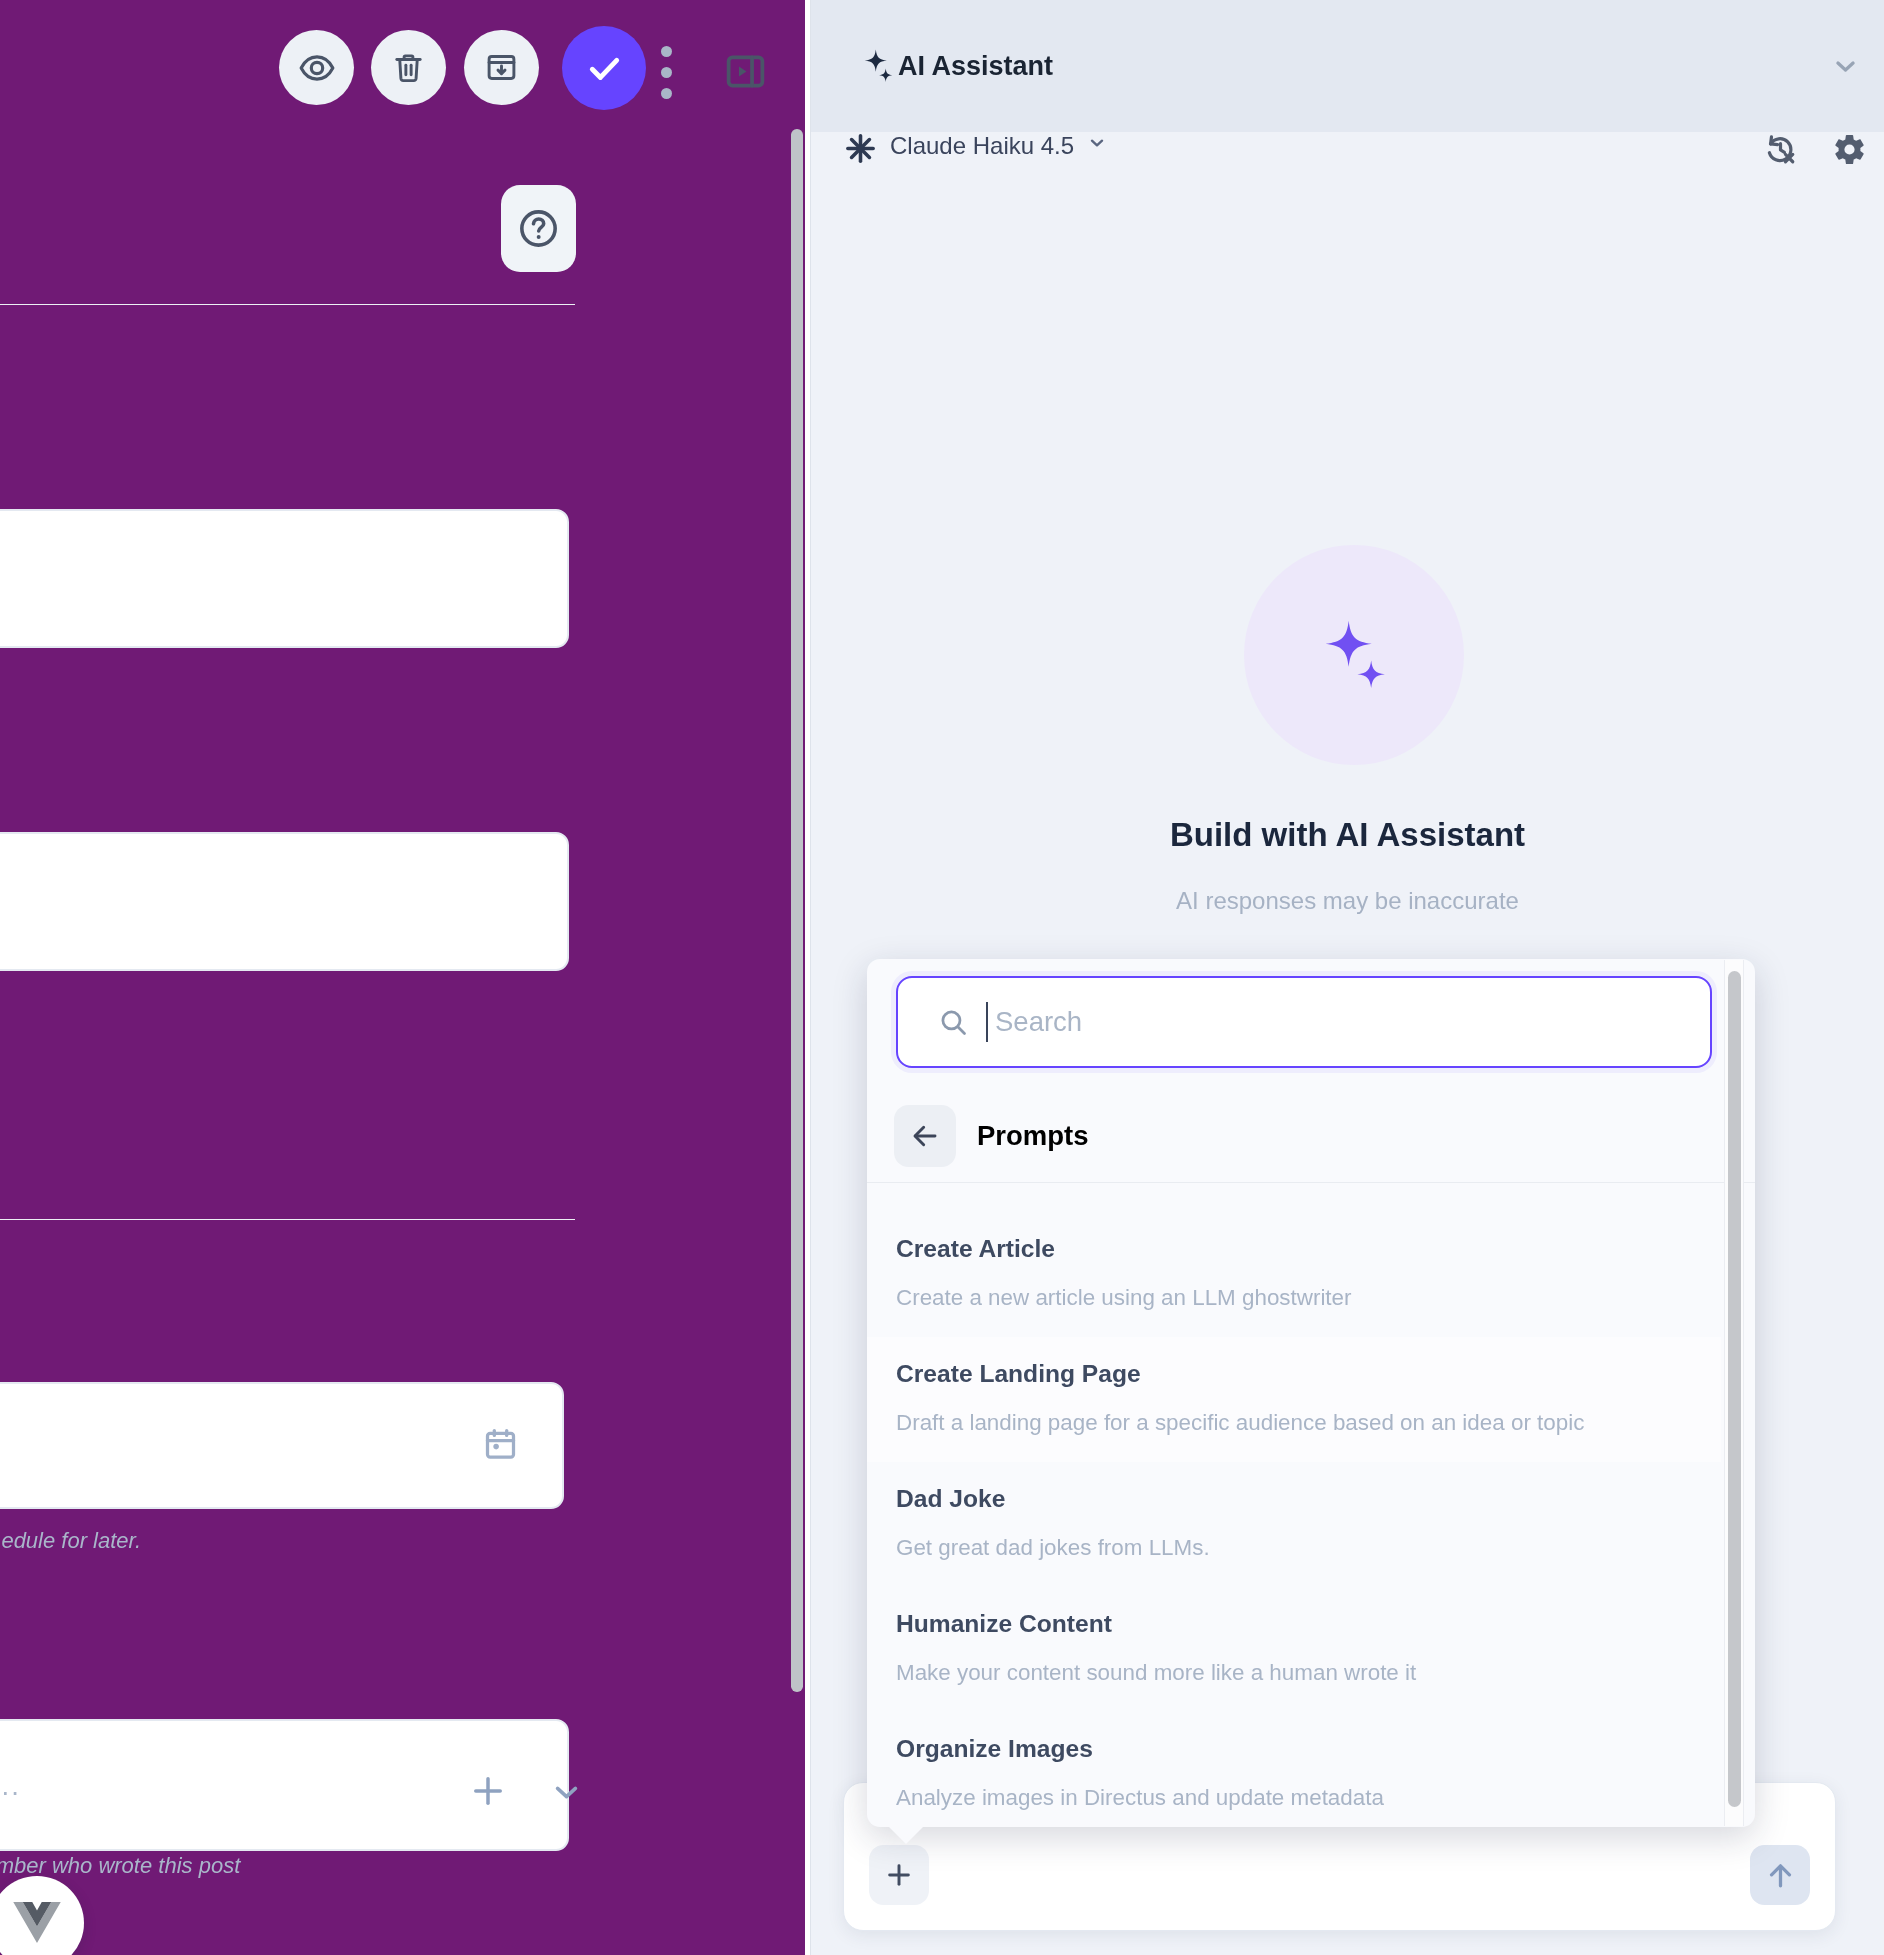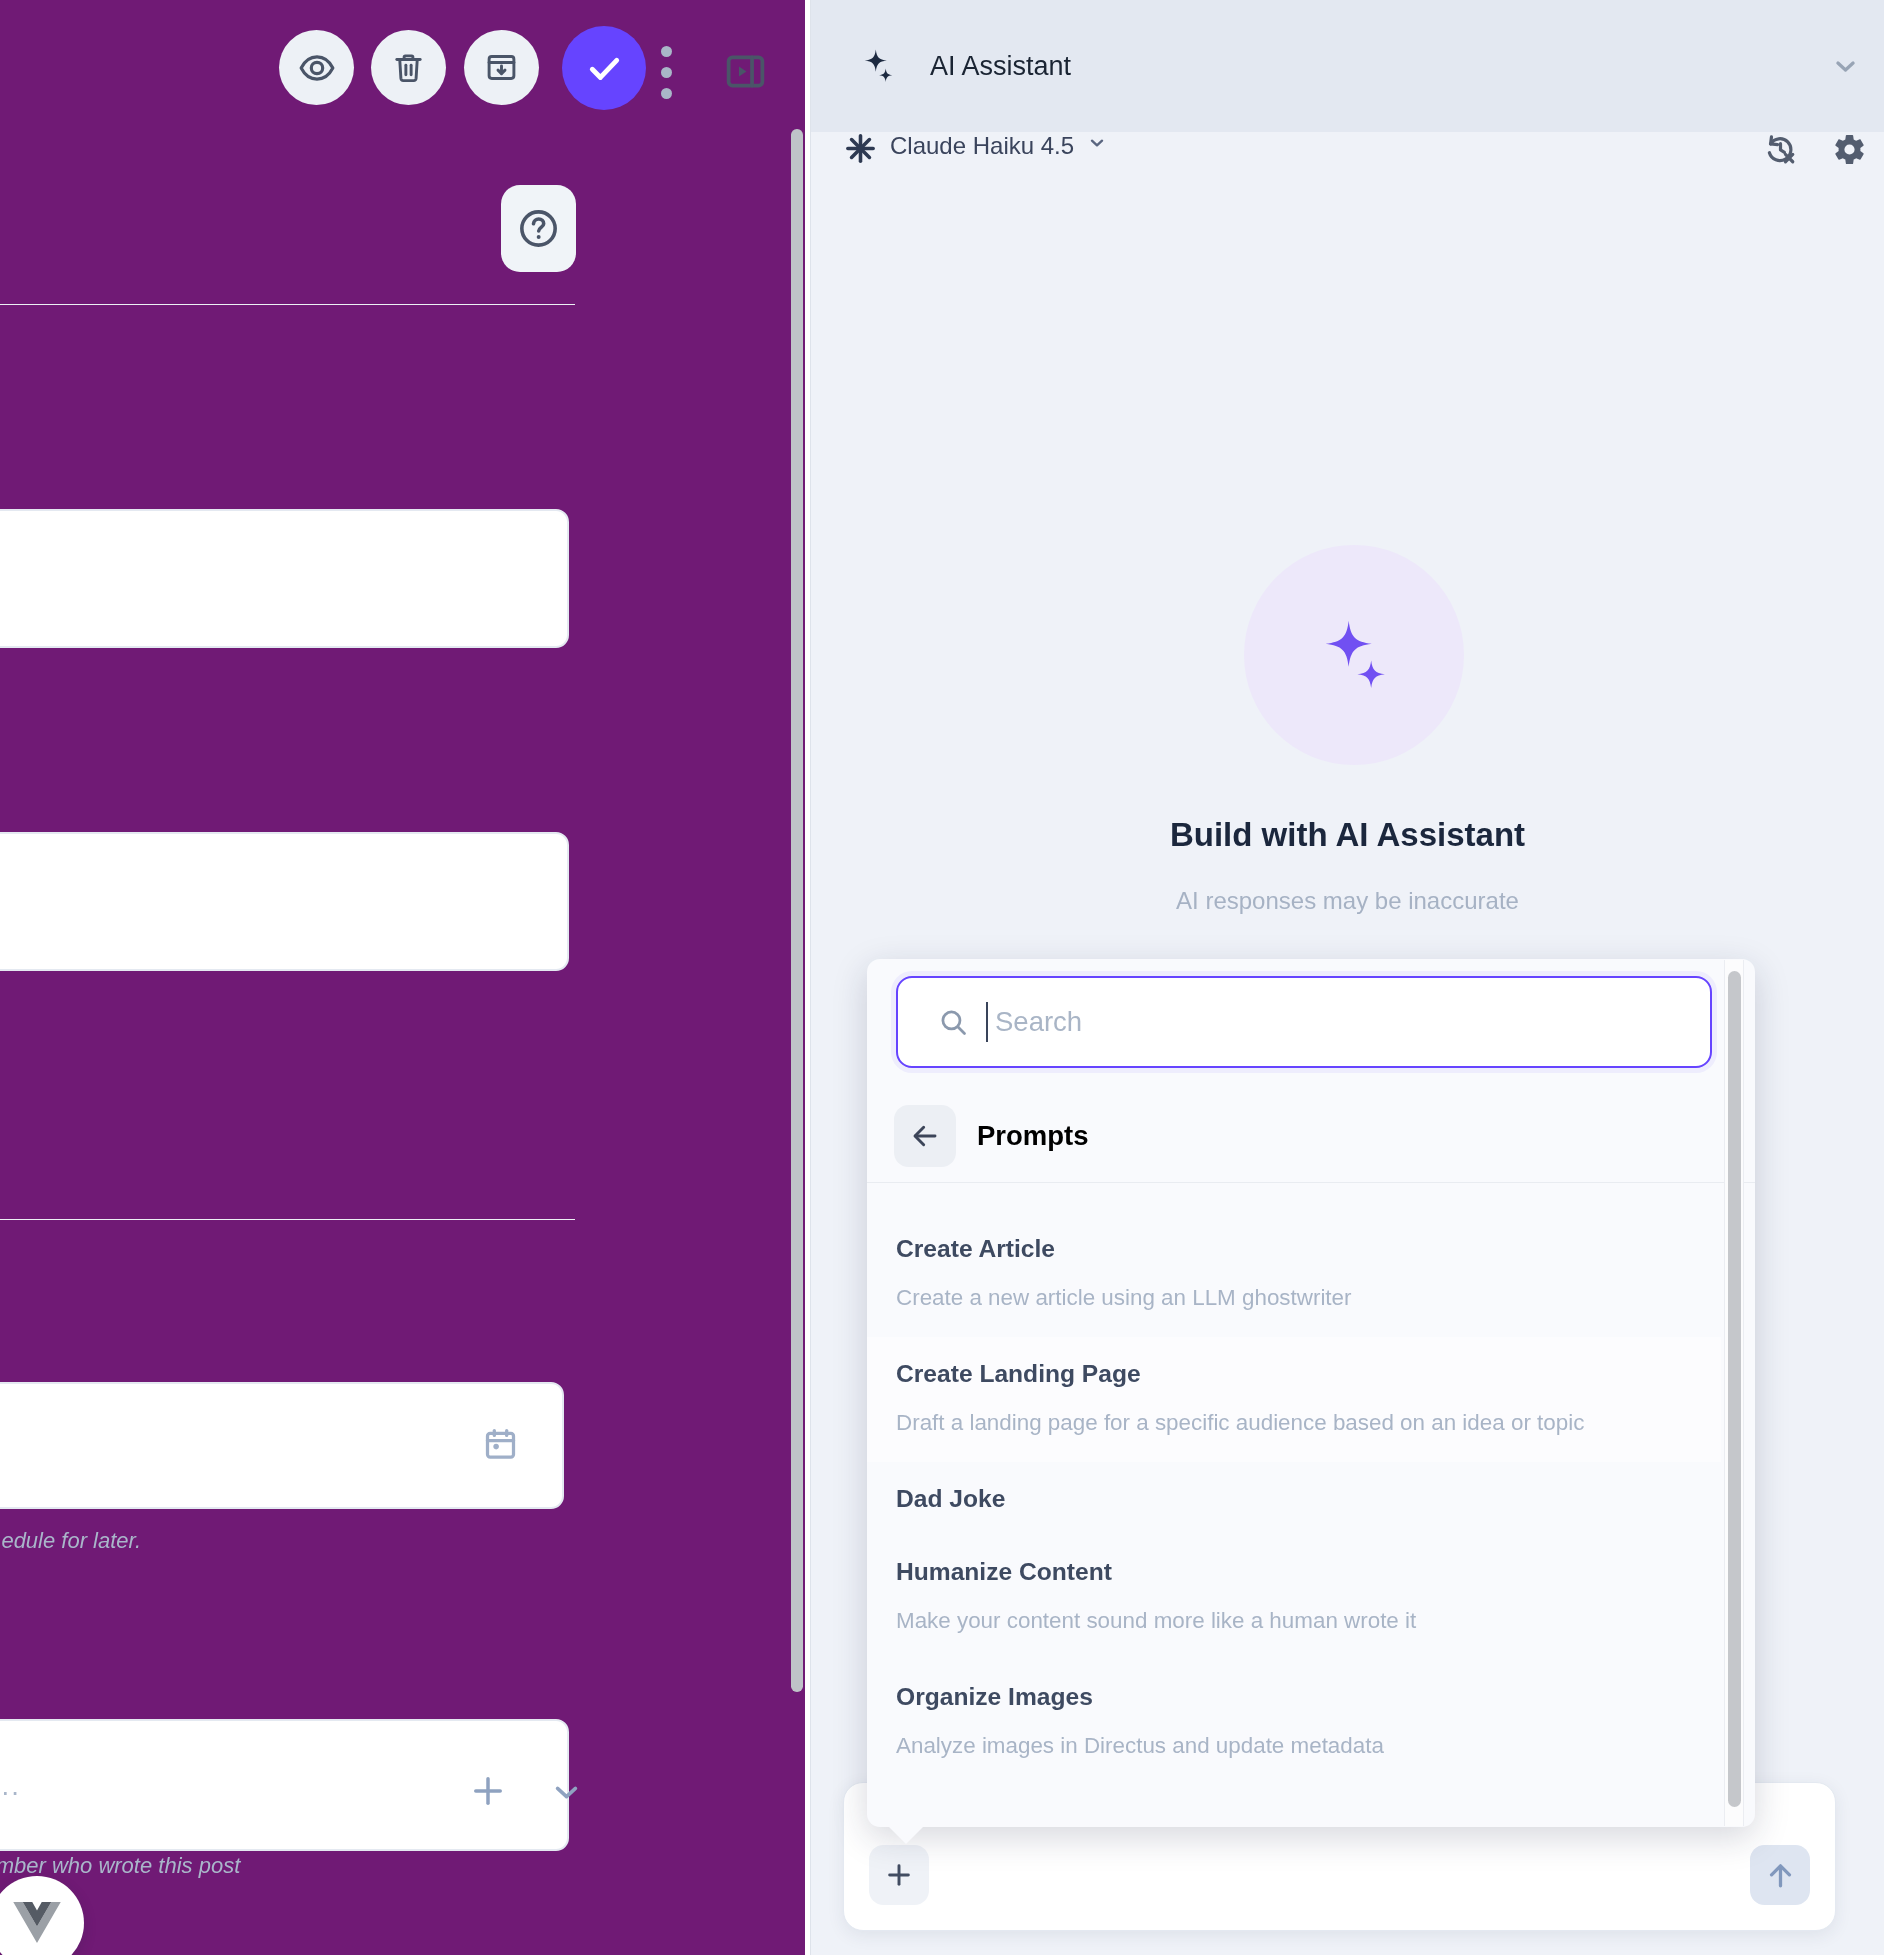--- a/index.html
+++ b/index.html
@@ -25,21 +25,21 @@
   .hint { position:absolute; font-style:italic; color:#A9B6CA; font-size:22px; white-space:nowrap; }
   .dots-val { position:absolute; left:1.4px; top:1770px; color:#A9B6CA; font-size:27.5px; letter-spacing:2.2px; }
   .rel-plus { position:absolute; left:467px; top:1770px; color:#8FA2C0; }
   .rel-chev { position:absolute; left:547px; top:1773px; color:#8FA2C0; }
   .v-logo { position:absolute; left:-10px; top:1876px; width:94px; height:94px; border-radius:50%; background:#fff; box-shadow:0 4.3px 13px rgba(30,40,60,.18); display:flex; align-items:center; justify-content:center; }
   .left-scrollbar { position:absolute; left:791px; top:129px; width:11.6px; height:1563px; background:#BFC3C8; border-radius:5.8px; }
 
   
   .ai-panel { position:absolute; left:810px; top:0; width:1074px; height:1955px; background:#EFF2F8; border-left:1.4px solid #DEE3EB; }
   .ai-header { position:absolute; top:0; left:0; width:100%; height:132px; background:#E3E8F1; display:flex; align-items:center; padding:0 22px 0 46px; cursor:pointer; }
-  .ai-header .ttl { margin-left:32px; font-size:27px; font-weight:400; color:#1A2433; }
+  .ai-header .ttl { font-size:27px; font-weight:700; color:#1A2433; }
   .spacer { flex:1; }
   .hdr-chev { color:#98A4B5; }
   .model-row { position:absolute; top:132px; left:0; width:100%; height:116px; display:flex; padding:0 17.4px 0 33px; }
   .model-row .mname { margin-left:13px; font-size:24px; font-weight:500; color:#3A445C; }
   .model-row .mchev { margin-left:11.6px; color:#5A6680; }
   .act-icon { color:#535D6F; cursor:pointer; }
   .act-icon + .act-icon { margin-left:34px; }
 
   .empty-circle { position:absolute; left:433px; top:545px; width:220px; height:220px; border-radius:50%; background:#EDE8FA; display:flex; align-items:center; justify-content:center; color:#7150F2; }
   .empty-title { position:absolute; top:816px; left:0; width:100%; text-align:center; font-size:33px; font-weight:700; color:#1B273D; }
@@ -294,20 +294,21 @@
       <div class="p-item">
         <div class="t">Create Article</div>
         <div class="d">Create a new article using an LLM ghostwriter</div>
       </div>
       <div class="p-item active">
         <div class="t">Create Landing Page</div>
         <div class="d">Draft a landing page for a specific audience based on an idea or topic</div>
       </div>
       <div class="p-item">
         <div class="t">Dad Joke</div>
+        <div class="d">Get great dad jokes from LLMs.</div>
       </div>
       <div class="p-item">
         <div class="t">Humanize Content</div>
         <div class="d">Make your content sound more like a human wrote it</div>
       </div>
       <div class="p-item">
         <div class="t">Organize Images</div>
         <div class="d">Analyze images in Directus and update metadata</div>
       </div>
     </div>

